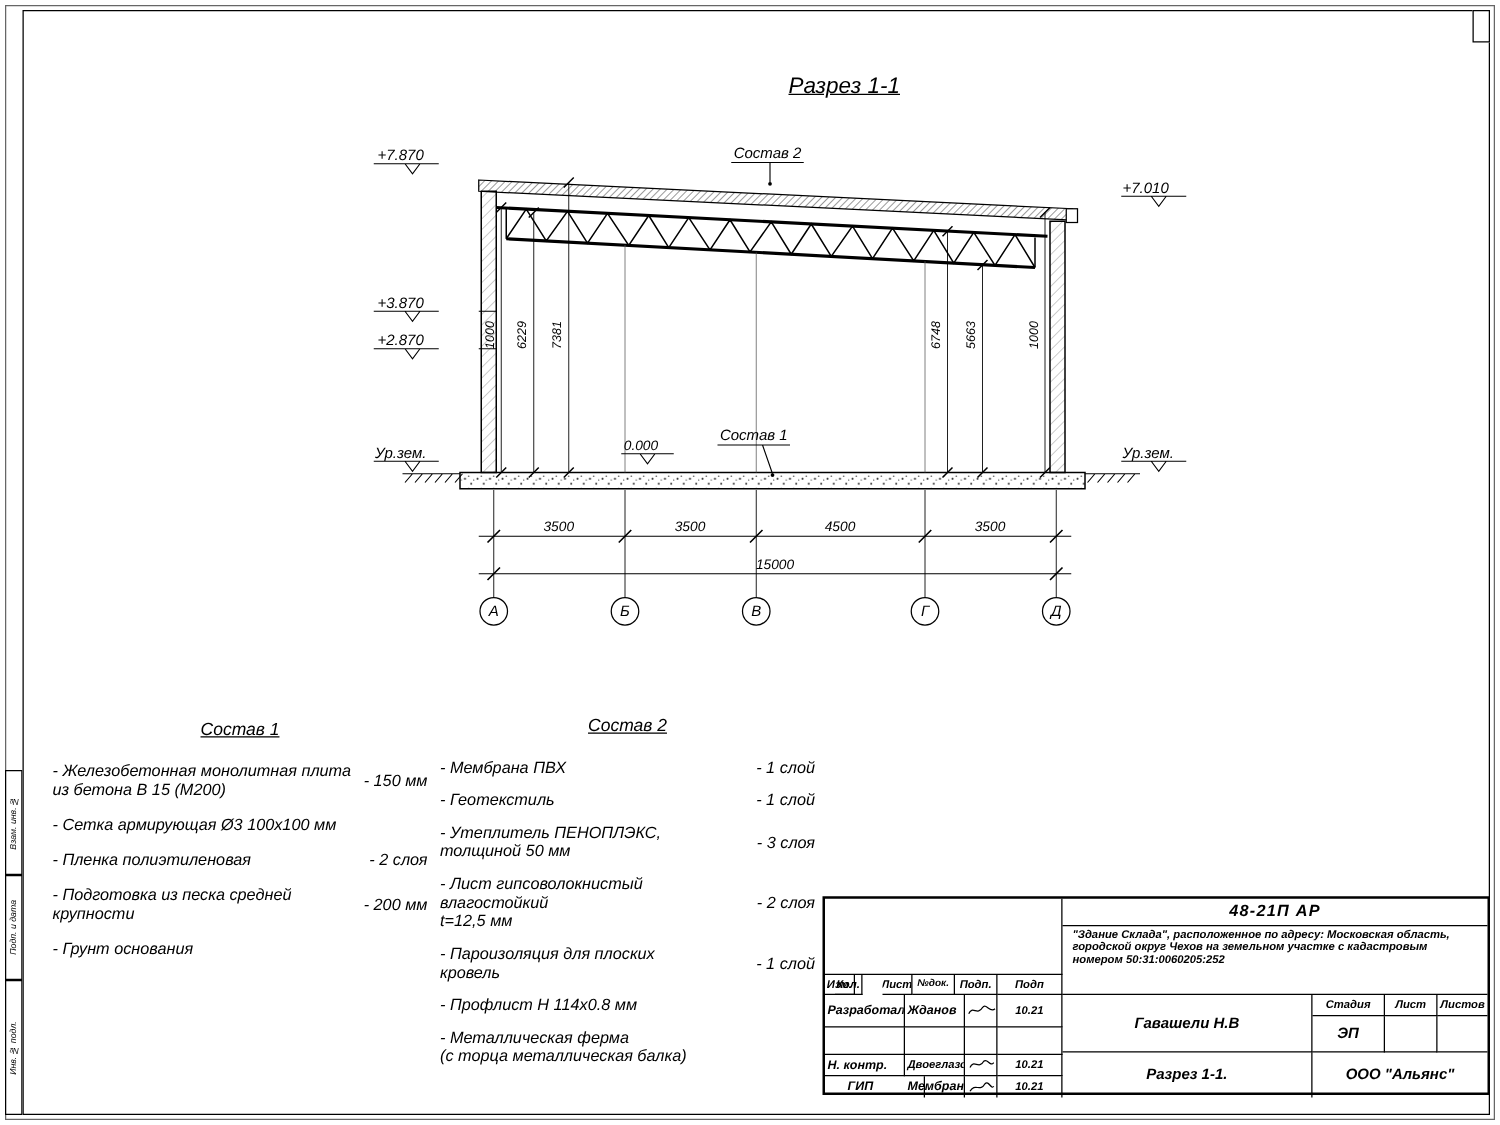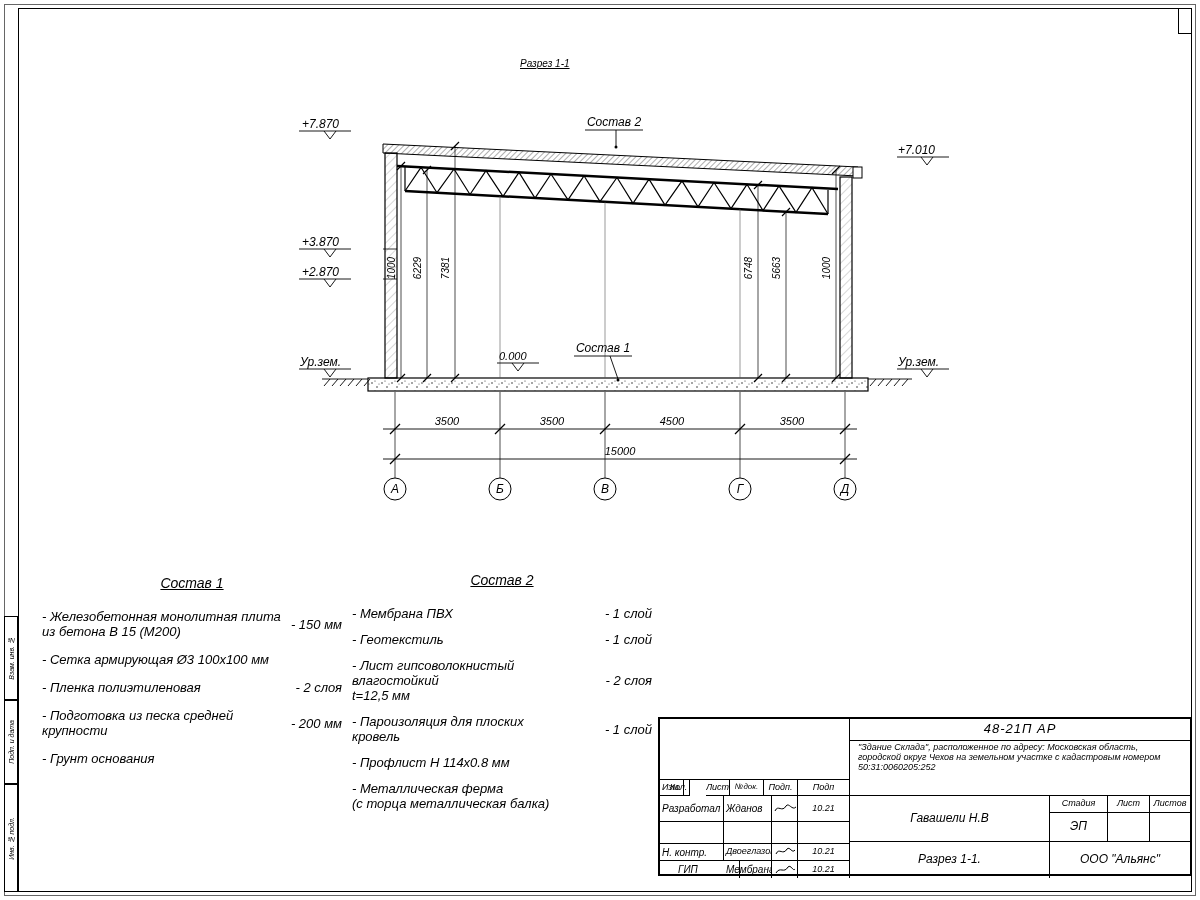--- a/index.html
+++ b/index.html
@@ -9,42 +9,42 @@
   
   .frame-outer { position:absolute; left:4px; top:4px; width:1192px; height:892px; border:1px solid #666; }
   .frame-inner { position:absolute; left:18px; top:8px; width:1174px; height:884px; border:1.5px solid #000; }
   .corner-box  { position:absolute; left:1178px; top:8px; width:14px; height:26px; border:1px solid #000; background:#fff; }
 
   .vbox { position:absolute; left:4px; width:14px; border:1px solid #000; background:#fff;
           display:flex; align-items:center; justify-content:center; }
   .vbox span { writing-mode:vertical-rl; transform:rotate(180deg); font-size:7px; font-style:italic; white-space:nowrap; }
 
   
-  .main-title { position:absolute; left:520px; top:58px; width:200px; text-align:left;
-                font-size:10px; font-style:italic; }
+  .main-title { position:absolute; left:520px; top:58px; width:200px; text-align:right;
+                font-size:18px; font-style:italic; }
   .main-title span { text-decoration:underline; }
 
   svg text { font-family:"Liberation Sans", sans-serif; font-style:italic; fill:#000; }
 
   
   .sostav { position:absolute; font-style:italic; font-size:13px; line-height:15px; }
   .sostav .heading { text-align:center; font-size:14px; margin-bottom:18px; }
   .sostav .heading span { text-decoration:underline; }
   .sostav .item { display:flex; justify-content:space-between; align-items:center; margin-bottom:13px; }
   .sostav .itext { white-space:pre-line; max-width:240px; }
   .sostav .ival  { white-space:nowrap; padding-left:6px; }
   #sostav1 { left:42px;  top:576px; width:300px; }
   #sostav2 { left:352px; top:573px; width:300px; }
   #sostav2 .item { margin-bottom:11px;gap:28px; }
 
   
   .stamp { position:absolute; left:658px; top:717px; width:534px; height:159px;
            border:2px solid #000; font-style:italic; }
   .stamp .cell { position:absolute; overflow:hidden; display:flex; align-items:center; justify-content:center;
-                 font-size:10px; line-height:1.1; }
+                 font-size:10px; line-height:1.1;font-weight:bold; }
   .stamp .bR { border-right:1px solid #000; }
   .stamp .bB { border-bottom:1px solid #000; }
   .stamp .left { justify-content:flex-start; padding-left:2px; }
   .stamp .code { font-size:13px; letter-spacing:1px; }
   .stamp .desc { font-size:9px; padding:2px 8px; text-align:left; align-items:flex-start; }
   .stamp .hdr  { font-size:9px; }
   .stamp .big  { font-size:12px; }
   .stamp .sig svg { display:block; }
 </style>
 </head>
@@ -207,20 +207,25 @@
   <div class="heading"><span>Состав 2</span></div>
   <div class="item">
     <div class="itext">- Мембрана ПВХ</div>
     <div class="ival">- 1 слой</div>
   </div>
   <div class="item">
     <div class="itext">- Геотекстиль</div>
     <div class="ival">- 1 слой</div>
   </div>
   <div class="item">
+    <div class="itext">- Утеплитель ПЕНОПЛЭКС,
+толщиной 50 мм</div>
+    <div class="ival">- 3 слоя</div>
+  </div>
+  <div class="item">
     <div class="itext">- Лист гипсоволокнистый влагостойкий
 t=12,5 мм</div>
     <div class="ival">- 2 слоя</div>
   </div>
   <div class="item">
     <div class="itext">- Пароизоляция для плоских кровель</div>
     <div class="ival">- 1 слой</div>
   </div>
   <div class="item">
     <div class="itext">- Профлист Н 114х0.8 мм</div>

